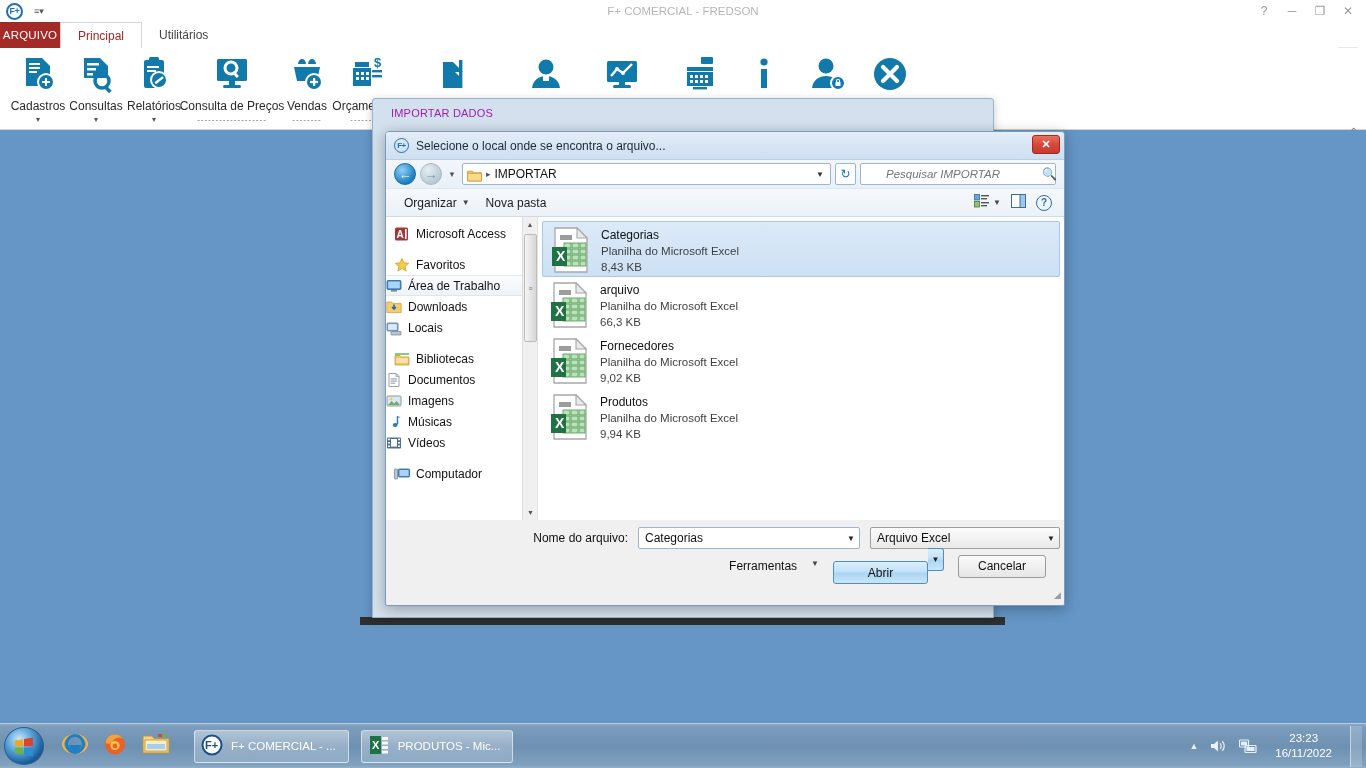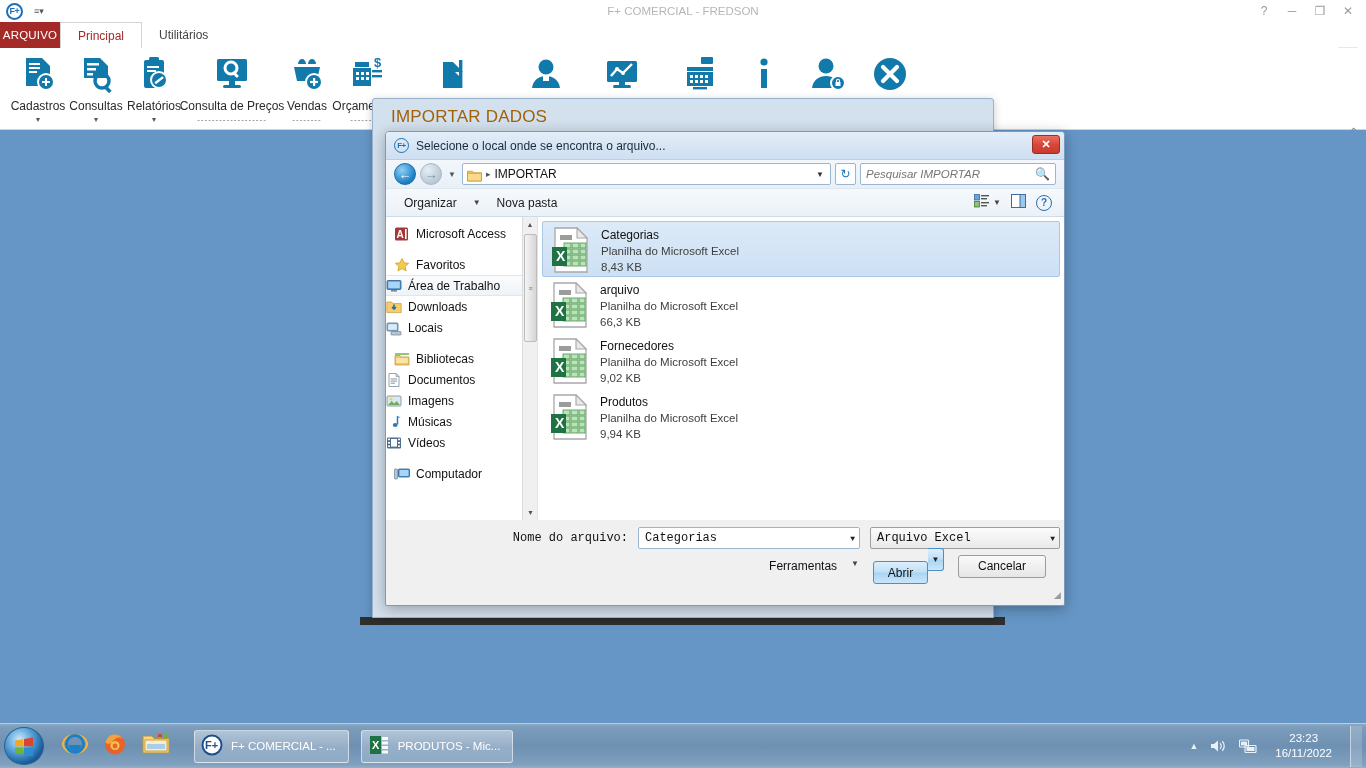--- a/index.html
+++ b/index.html
@@ -103,21 +103,21 @@
 
   
   .importar-win {
     position: absolute; left: 372px; top: 98px; width: 622px; height: 520px;
     background: #d3e0ed; border: 1px solid #9ab3cb;
     border-radius: 3px 3px 0 0;
     box-shadow: 0 2px 8px rgba(0,0,0,0.22);
   }
   .importar-title {
     position: absolute; left: 18px; top: 8px;
-    font-size: 17px; color: #a16207; letter-spacing: 0.2px;
+    font-size: 11px; color: #a21caf; letter-spacing: 0.2px;
   }
 
   
   .filedlg {
     position: absolute; left: 385px; top: 131px; width: 680px; height: 475px;
     background: #f0f0f0;
     border: 1px solid #7a9bbd;
     border-radius: 4px 4px 2px 2px;
     box-shadow: 0 3px 14px rgba(0,0,0,0.30);
     overflow: hidden;
@@ -177,29 +177,30 @@
     color: #1e6fb0; font-size: 12px;
   }
   .searchbox {
     width: 196px; height: 22px; background: #fff; border: 1px solid #9cb6cf;
     border-radius: 2px; display: flex; align-items: center; padding: 0 5px;
   }
   .searchbox input {
     flex: 1; border: none; outline: none; font-size: 11.5px;
     font-style: italic; color: #8a8a8a; font-family: "Liberation Sans", sans-serif;
     background: transparent;
+    margin-left: 20px;
   }
   .search-ic { color: #4a6a88; font-size: 12px; }
 
   .fd-toolbar {
     height: 28px; background: linear-gradient(to bottom,#f6f9fc,#eaf1f8);
     border-bottom: 1px solid #cfdbe7;
     display: flex; align-items: center; padding: 0 10px; gap: 0;
   }
-  .tb-item { font-size: 12px; color: #1b1b1b; padding: 0 8px; display:flex; align-items:center; gap:16px;}
+  .tb-item { font-size: 12px; color: #1b1b1b; padding: 0 8px; display:flex; align-items:center; gap:5px;}
   .tb-caret { font-size: 8px; color: #444; }
   .tb-right { margin-left: auto; display: flex; align-items: center; gap: 10px; padding-right: 2px;}
   .viewicon { display: flex; align-items: center; gap: 4px; }
   .helpicon {
     width: 16px; height: 16px; border-radius: 50%;
     border: 1.5px solid #2c6fa8; color: #2c6fa8;
     font-size: 10px; font-weight: bold;
     display: flex; align-items: center; justify-content: center;
   }
 
@@ -244,38 +245,38 @@
   .file-row.sel {
     background: linear-gradient(to bottom,#dceaf8,#cde0f4);
     border: 1px solid #a8c8e8;
   }
   .file-meta { display: flex; flex-direction: column; justify-content: center; padding-top: 1px;}
   .f-name { font-size: 12px; color: #111; line-height: 16px; }
   .f-type { font-size: 11.5px; color: #3f3f3f; line-height: 16px; }
   .f-size { font-size: 11.5px; color: #3f3f3f; line-height: 16px; }
 
   .fd-footer { height: 82px; background: #f0f0f0; position: relative; }
-  .fr1 { position: absolute; left: 0; top: 6px; width: 100%; height: 24px; display: flex; align-items: center; font-family: Liberation Mono, monospace; }
+  .fr1 { position: absolute; left: 0; top: 6px; width: 100%; height: 24px; display: flex; align-items: center; }
   .lbl-filename { font-size: 12px; color: #111; width: 252px; text-align: right; padding-right: 10px; }
   .combo {
     height: 22px; background: #fff; border: 1px solid #9cb6cf; border-radius: 2px;
     display: flex; align-items: center; padding: 0 4px 0 6px;
     font-size: 12px; color: #111;
   }
   .combo .cv { flex: 1; }
   .combo .cc { font-size: 8px; color: #222; }
   .combo.grey { background: linear-gradient(to bottom,#fcfcfc,#e9e9e9); border-color:#9e9e9e; }
   .fr2 { position: absolute; left: 0; top: 34px; width: 100%; height: 24px; display: flex; align-items: center; }
   .tools { font-size: 12px; color: #111; display: flex; align-items: flex-start; gap: 14px; }
   .btn {
     height: 23px; border-radius: 3px; font-size: 12px; color: #111;
     display: flex; align-items: center; justify-content: center;
   }
   .btn-abrir {
-    width: 55px;
+    width: 95px;
     background: linear-gradient(to bottom,#ddeefc 0%, #bfe0f7 48%, #a9d4f2 52%, #c9e6fb 100%);
     border: 1px solid #4a90c4;
     margin-top: 13px;
   }
   .btn-abrir-split {
     width: 16px; height: 23px; border: 1px solid #4a90c4; border-left: none;
     border-radius: 0 3px 3px 0;
     background: linear-gradient(to bottom,#ddeefc 0%, #bfe0f7 48%, #a9d4f2 52%, #c9e6fb 100%);
     display: flex; align-items: center; justify-content: center; font-size: 8px; color: #222;
   }

